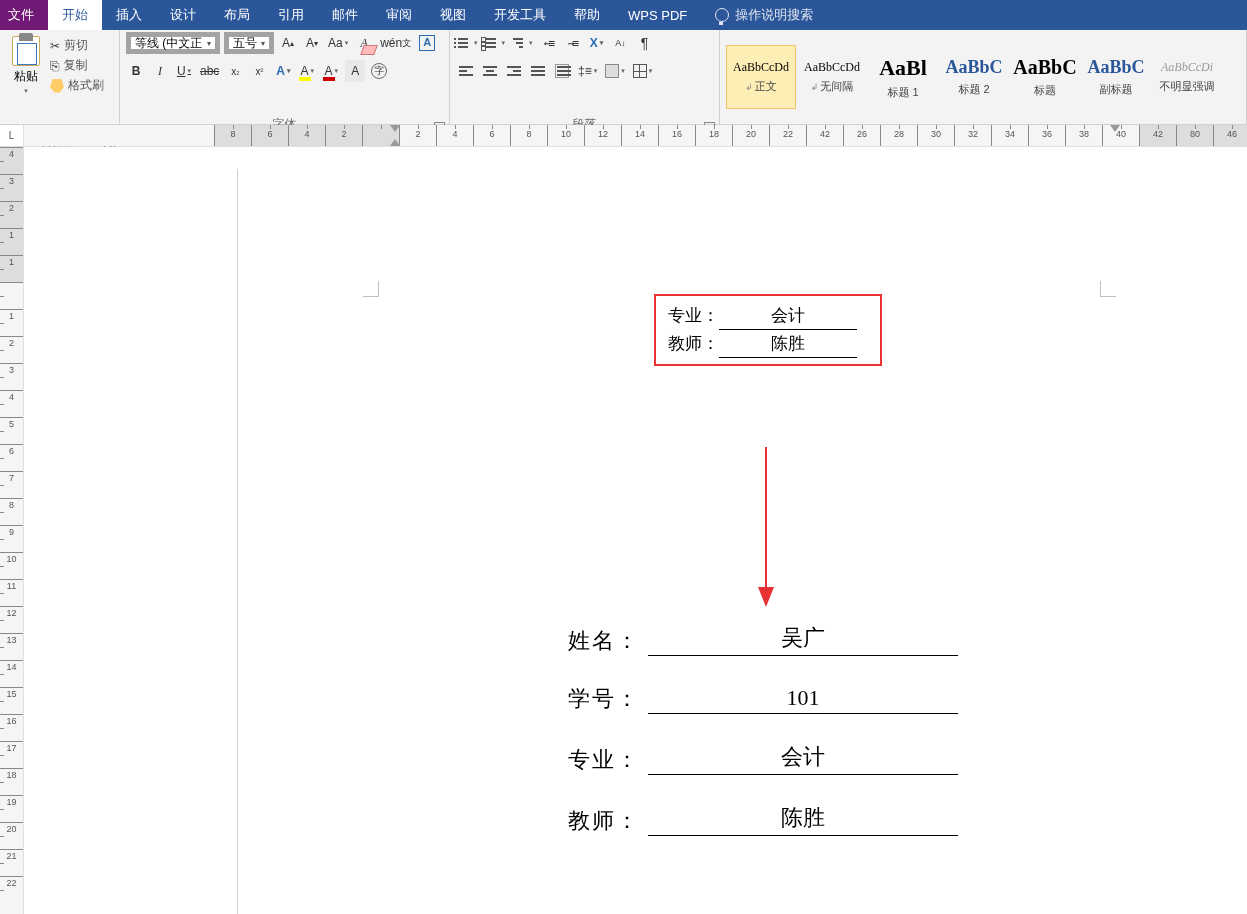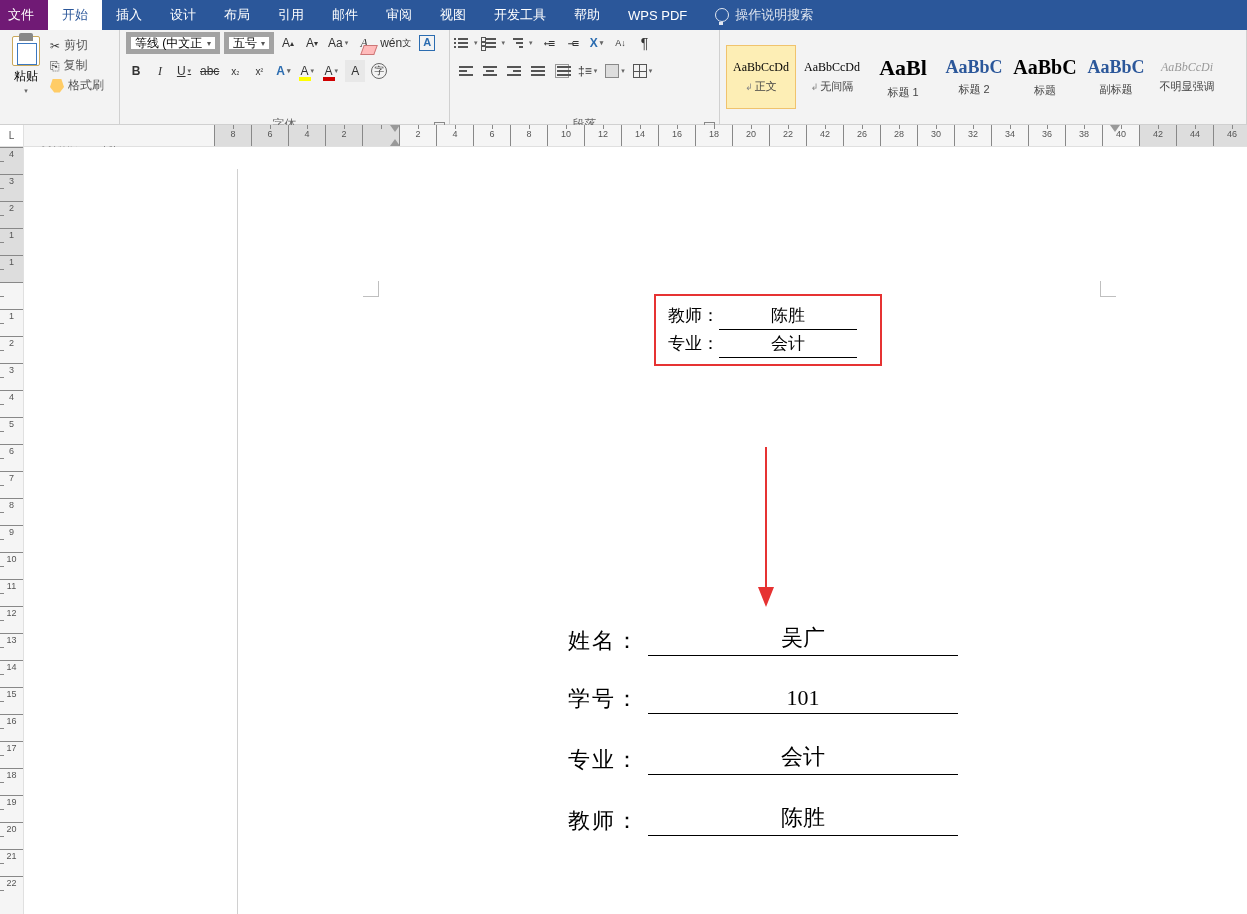--- a/index.html
+++ b/index.html
@@ -415,21 +415,21 @@
         <div class="r-seg">
           <span class="n">38</span>
         </div>
         <div class="r-seg">
           <span class="n">40</span>
         </div>
         <div class="r-seg dark">
           <span class="n">42</span>
         </div>
         <div class="r-seg dark">
-          <span class="n">44</span>
+          <span class="n">80</span>
         </div>
         <div class="r-seg dark">
           <span class="n">46</span>
         </div>
       </div>
     <div class="indent-marker top" style="left:366px"></div>
     <div class="indent-marker bot" style="left:366px"></div>
     <div class="indent-marker top" style="left:1086px"></div>
   </div>
 </div>
@@ -520,22 +520,22 @@
       <div class="rv-seg">
         <span class="n">22</span>
       </div>
     </div>
   <div class="canvas">
     <div class="page">
       <div class="margin-mark mm-tl"></div>
       <div class="margin-mark mm-tr"></div>
 
       <div class="redbox" style="left:416px; top:125px; width:228px;" id="small-form">
+          <div class="field-row"><span class="field-label">专业：</span><span class="field-line" style="width:138px">会计</span></div>
           <div class="field-row"><span class="field-label">教师：</span><span class="field-line" style="width:138px">陈胜</span></div>
-          <div class="field-row"><span class="field-label">专业：</span><span class="field-line" style="width:138px">会计</span></div>
         </div>
 
       <svg class="arrow-svg" style="left:518px; top:278px;" width="20" height="160">
         <line x1="10" y1="0" x2="10" y2="145" stroke="#e63232" stroke-width="2"></line>
         <polygon points="10,160 2,140 18,140" fill="#e63232"></polygon>
       </svg>
 
       <div class="large-form" style="left:330px; top:454px;" id="large-form">
           <div class="large-row">
             <div class="large-label">姓名：</div>

